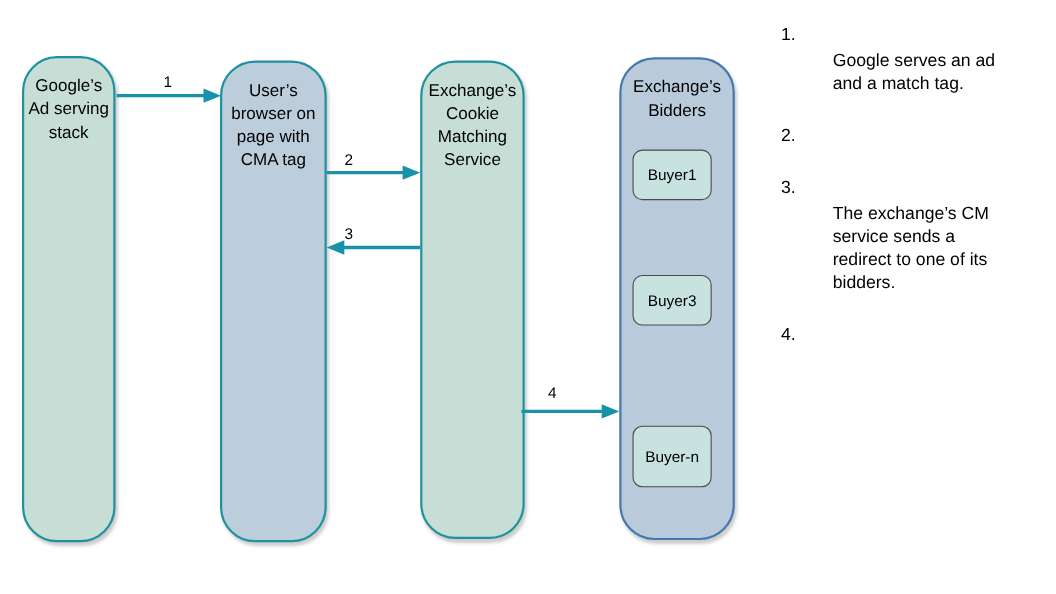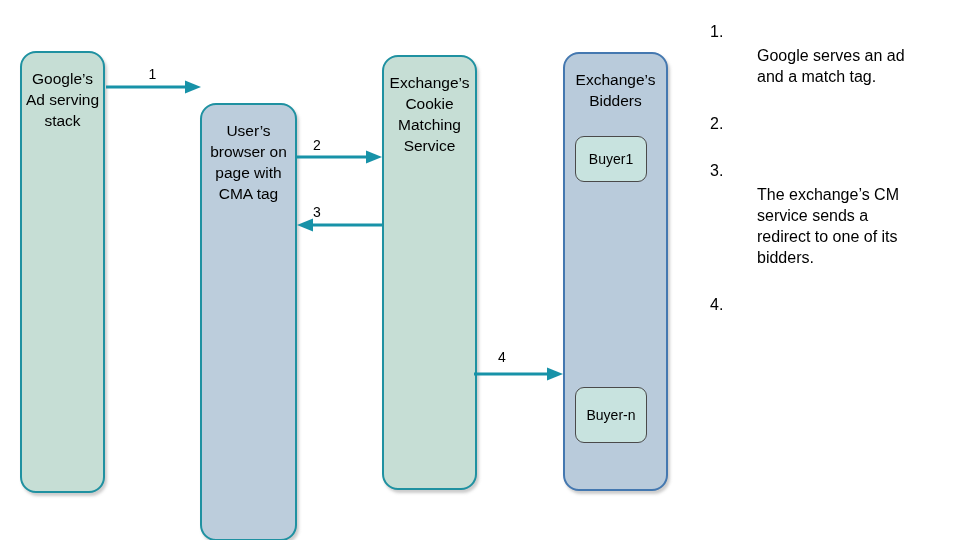--- a/index.html
+++ b/index.html
@@ -4,24 +4,24 @@
 <style>
   :root{
     --mint:#c6ded5; --bluegray:#bccddc; --lane4fill:#b9cbdb;
     --teal:#1f91a1; --blue:#4478b0; --buyerfill:#c8e3df; --buyerborder:#4a4a4a;
     --arrow:#1792a8; --text:#000000; --bg:#ffffff;
   }
   *{margin:0;padding:0;box-sizing:border-box;}
   body{background:var(--bg);font-family:"Liberation Sans", sans-serif;color:var(--text);}
   .canvas{position:relative;width:960px;height:540px;background:var(--bg);overflow:hidden;}
 
-  .lane{position:absolute;border:2px solid var(--teal);border-radius:16px;
+  .lane{position:absolute;border:2px solid var(--teal);border-radius:32px;
         box-shadow:2px 3px 3px rgba(110,110,110,0.35);}
   .lane1{left:20px;top:51px;width:85px;height:442px;background:var(--mint);}
-  .lane2{left:200px;top:55px;width:97px;height:438px;background:var(--bluegray);margin-top:48px;}
+  .lane2{left:200px;top:55px;width:97px;height:438px;background:var(--bluegray);}
   .lane3{left:382px;top:55px;width:95px;height:435px;background:var(--mint);}
   .lane4{left:563px;top:52px;width:105px;height:439px;background:var(--lane4fill);border-color:var(--blue);}
 
   .lane-title{padding-top:15px;width:100%;text-align:center;font-size:15.5px;
               line-height:21px;white-space:pre-line;color:var(--text);}
 
   .buyer{position:absolute;left:10px;width:72px;height:46px;background:var(--buyerfill);
          border:1px solid var(--buyerborder);border-radius:9px;display:flex;
          align-items:center;justify-content:center;font-size:14px;}
   .buyer1{top:82px;}
@@ -66,20 +66,21 @@
     <div class="lane-title">Exchange’s
 Cookie
 Matching
 Service</div>
   </div>
 
   <div class="lane lane4">
     <div class="lane-title">Exchange’s
 Bidders</div>
     <div class="buyer buyer1">Buyer1</div>
+    <div class="buyer buyer3">Buyer3</div>
     <div class="buyer buyern">Buyer-n</div>
   </div>
 
   <svg class="arrows" viewBox="0 0 960 540" xmlns="http://www.w3.org/2000/svg">
     <g>
       <line x1="106" y1="87" x2="187" y2="87"></line>
       <polygon points="201,87 185,80.5 185,93.5"></polygon>
     </g>
     <g>
       <line x1="297" y1="157" x2="368" y2="157"></line>

